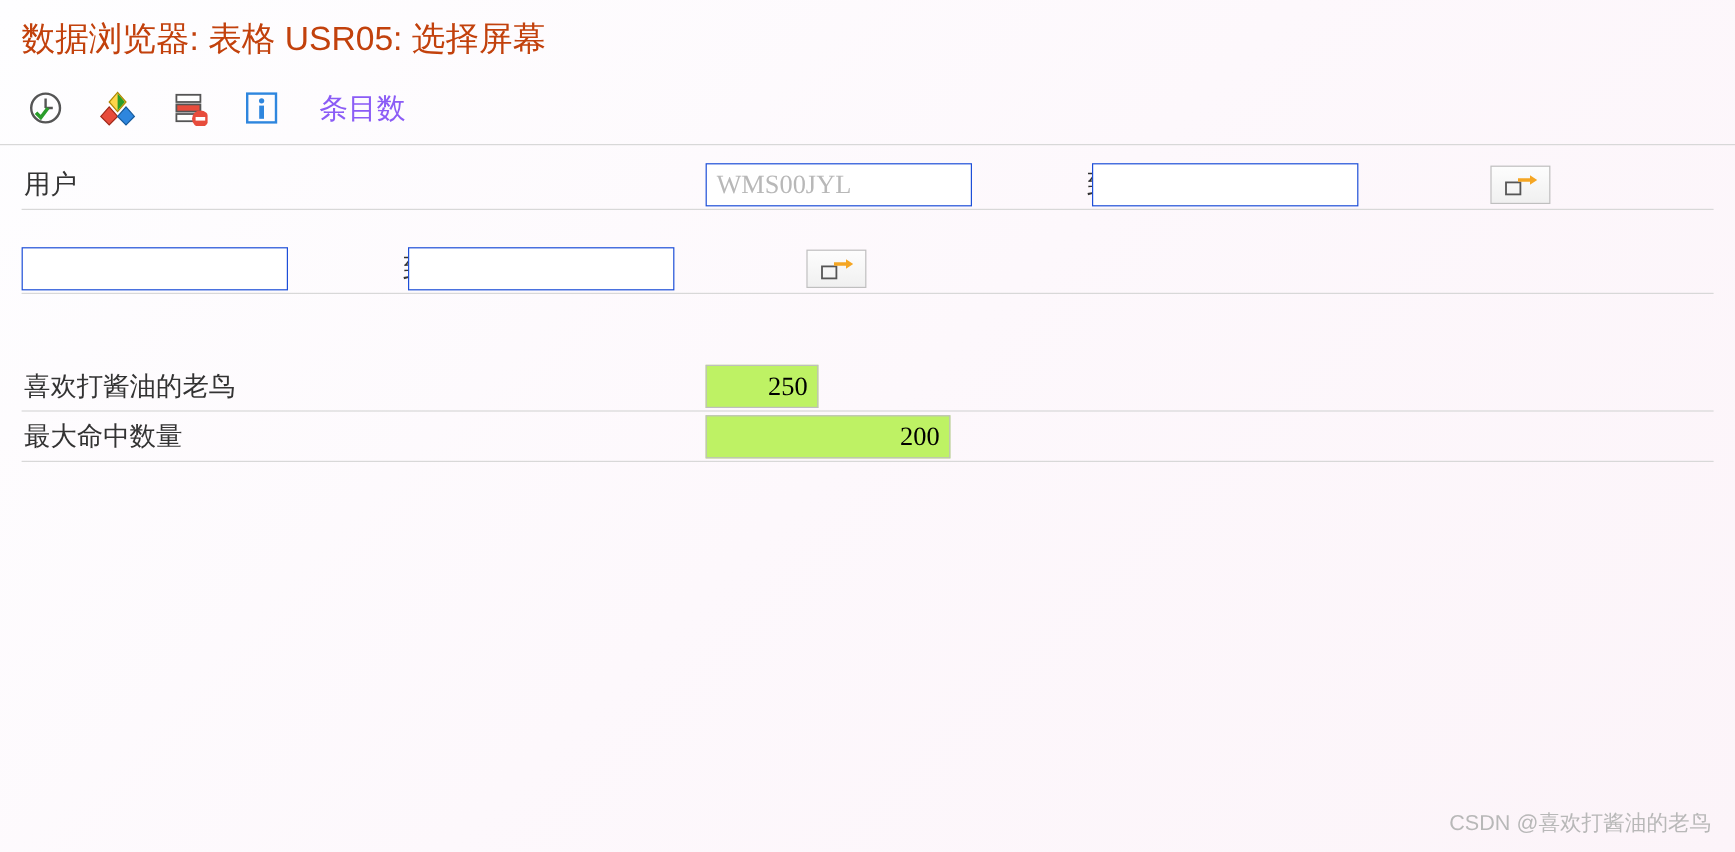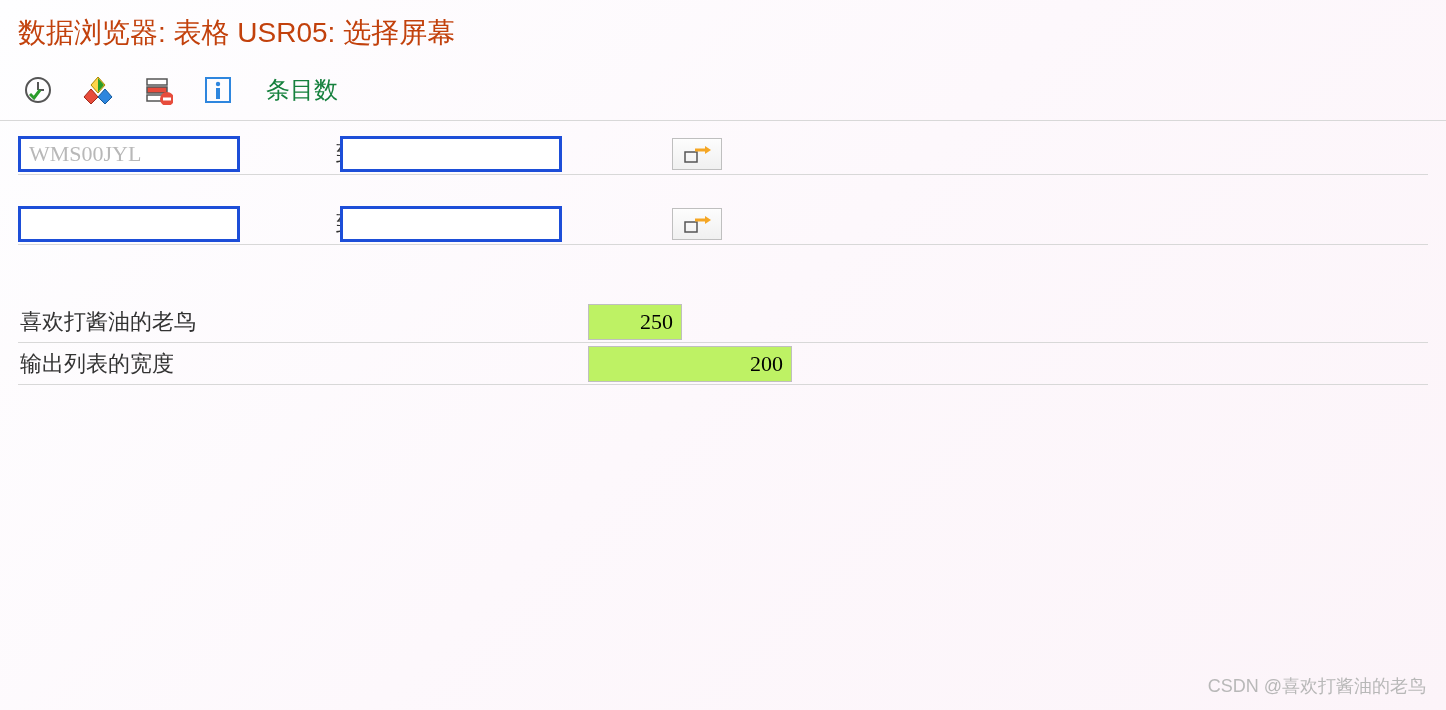--- a/index.html
+++ b/index.html
@@ -27,42 +27,42 @@
     .tb-icon {
       width: 32px;
       height: 32px;
       display: flex;
       align-items: center;
       justify-content: center;
       cursor: pointer;
     }
     .tb-label {
       font-size: 24px;
-      color: #15803d;
+      color: #8b5cf6;
       margin-left: 4px;
     }
     .form-area {
       padding: 12px 18px 0 18px;
     }
     .row {
       display: flex;
       align-items: center;
       height: 42px;
       border-bottom: 1px solid #d8d8d8;
     }
     .spacer { height: 28px; }
     .label {
       width: 570px;
       font-size: 22px;
       color: #333;
       padding-left: 2px;
     }
     .input {
       height: 36px;
-      border: 3px solid #1d4ed8;
+      border: 1px solid #1d4ed8;
       background: #fff;
       font-size: 22px;
       padding: 2px 8px;
       font-family: "SimSun", serif;
       color: #b8b8b8;
     }
     .input.w1 { width: 222px; }
     .input.w2 { width: 222px; }
     .to-label {
       width: 100px;
@@ -139,20 +139,21 @@
       <circle cx="15" cy="9" r="2.2" fill="#2e86de"></circle>
       <rect x="13" y="13" width="4" height="11" fill="#2e86de"></rect>
     </svg>
   </div>
   <div class="tb-label">条目数</div>
 </div>
 
 <div class="form-area">
 
   <div class="row">
+    <div class="label">用户</div>
     <input class="input w1" value="WMS00JYL" style="">
     <div class="to-label">到</div>
     <input class="input w2" value="" style="">
     <div class="ext-btn">
       <svg width="28" height="20" viewBox="0 0 28 20">
         <rect x="2" y="8" width="12" height="10" fill="none" stroke="#555" stroke-width="1.5"></rect>
         <path d="M12 6 L24 6" stroke="#f5a623" stroke-width="3"></path>
         <polygon points="22,2 28,6 22,10" fill="#f5a623"></polygon>
       </svg>
     </div>
@@ -176,19 +177,19 @@
 
   <div class="spacer"></div>
   <div class="spacer"></div>
 
   <div class="row">
     <div class="label">喜欢打酱油的老鸟</div>
     <input class="num-input small" value="250" style="">
   </div>
 
   <div class="row">
-    <div class="label">输出列表的宽度</div>
+    <div class="label">最大命中数量</div>
     <input class="num-input big" value="200" style="">
   </div>
 
 </div>
 
 <div class="watermark">CSDN @喜欢打酱油的老鸟</div>
 
 </body></html>

